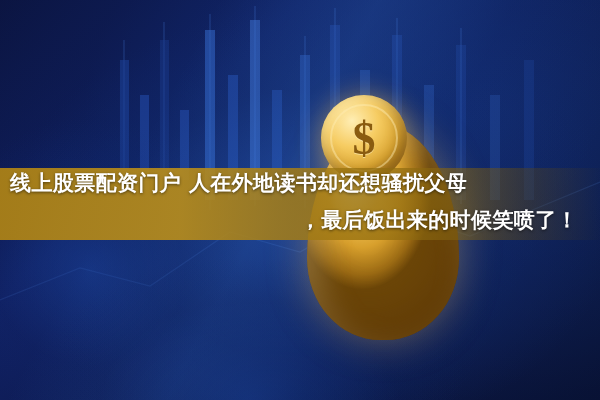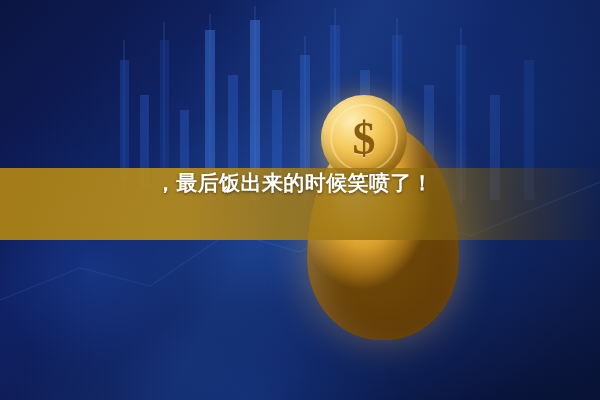--- a/index.html
+++ b/index.html
@@ -142,21 +142,21 @@
     box-sizing: border-box;
     color: #ffffff;
     font-family: "DejaVu Sans", "Liberation Sans", sans-serif;
     font-size: 21px;
     font-weight: bold;
     line-height: 37px;
     letter-spacing: 0.4px;
     text-shadow: 0 1px 3px rgba(0,0,0,0.55);
   }
   .headline .line1 { display: block; text-align: left; }
-  .headline .line2 { display: block; text-align: center; padding-right: 12px; }
+  .headline .line2 { display: block; text-align: right; padding-right: 12px; }
 </style>
 </head>
 <body>
 
 <div id="stage">
 
   <svg class="chart-layer" width="600" height="400" viewBox="0 0 600 400" aria-hidden="true">
     <g id="wicks" stroke="#4b87e8" stroke-width="1.2" opacity="0.32">
         <line x1="124" x2="124" y1="40" y2="195"></line>
         <line x1="164" x2="164" y1="22" y2="200"></line>
@@ -196,16 +196,17 @@
     <div class="egg"></div>
     <div class="egg-shine"></div>
     <div class="coin">
       <div class="coin-sym">$</div>
     </div>
   </div>
 
   <div class="text-band"></div>
 
   <div class="headline">
+    <span class="line1">线上股票配资门户 人在外地读书却还想骚扰父母</span>
     <span class="line2">，最后饭出来的时候笑喷了！</span>
   </div>
 
 </div>
 
 </body></html>

